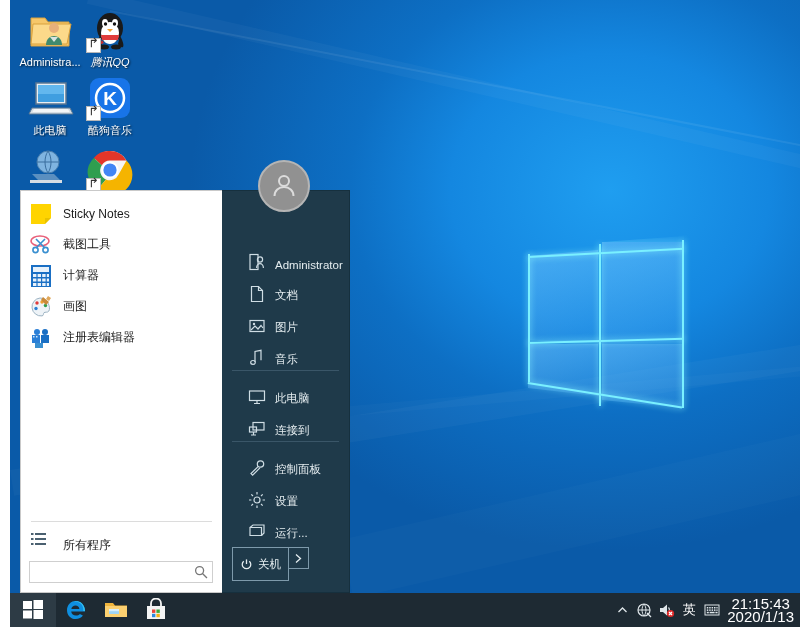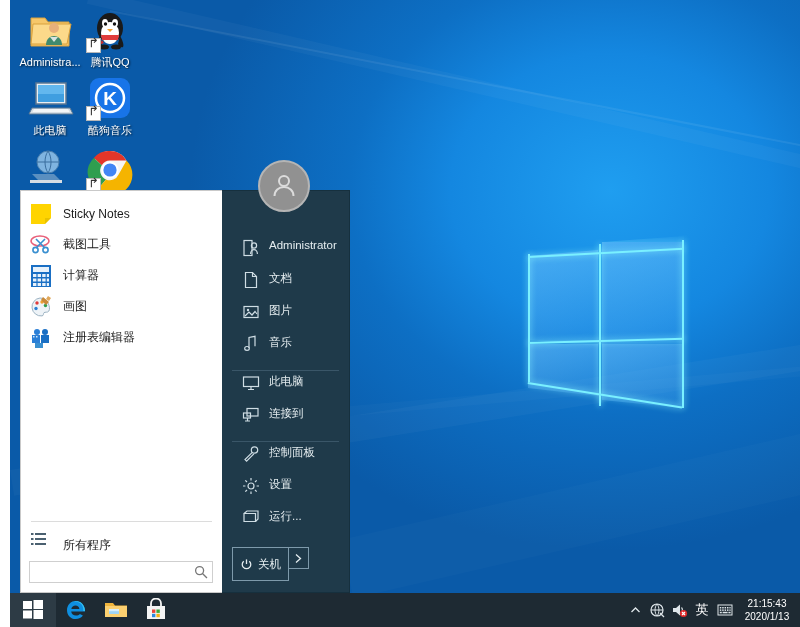--- a/index.html
+++ b/index.html
@@ -69,21 +69,21 @@
   #allprograms { display: flex; align-items: center; height: 26px; padding-left: 8px; }
   #allprograms .tx { font-size: 12px; color: #1a1a1a; margin-left: 14px; margin-top: 12px; }
   #searchwrap { position: absolute; left: 8px; bottom: 9px; width: 184px; height: 22px; }
   #searchbox {
     width: 100%; height: 100%; border: 1px solid #cfcfcf; background: #fff;
     font-size: 11px; padding: 0 22px 0 5px; color: #333;
     font-family: "Liberation Sans", sans-serif;
   }
   #search-ico { position: absolute; right: 5px; top: 4px; width: 14px; height: 14px; }
   #sm-right .rlist { padding-top: 48px; }
-  .r-item { display: flex; align-items: flex-start; height: 32px; padding-left: 20px; }
+  .r-item { display: flex; align-items: flex-end; height: 32px; padding-left: 26px; }
   .r-item .ic { width: 18px; height: 18px; margin-right: 9px; flex: 0 0 18px; position: relative; }
   .r-item .tx { font-size: 11.5px; color: #e4ecef; white-space: nowrap; }
   .r-sep { height: 1px; background: #3a5668; margin: 3px 10px; }
   #shutdown-row { position: absolute; left: 10px; bottom: 11px; display: flex; }
   #shutdown-btn {
     display: flex; align-items: center; height: 22px; padding: 16px 7px;
     border: 1px solid #7e9aab; color: #e4ecef; font-size: 11.5px;
   }
   #shutdown-btn .tx { margin-left: 5px; }
   #shutdown-more {
@@ -101,21 +101,21 @@
     width: 46px; height: 34px; background: #2d3b45;
     display: flex; align-items: center; justify-content: center;
   }
   .tb-app {
     width: 40px; height: 34px; display: flex; align-items: center; justify-content: center;
   }
   #tray { margin-left: auto; display: flex; align-items: center; height: 34px; padding-right: 4px; }
   .tray-ic { width: 22px; height: 34px; display: flex; align-items: center; justify-content: center; }
   #tray-ime { color: #fff; font-size: 13px; width: 24px; text-align: center; }
   #clock {
-    color: #fff; font-size: 10px; line-height: 13px; text-align: center;
+    color: #fff; font-size: 15px; line-height: 13px; text-align: center;
     padding: 0 6px 0 4px; min-width: 64px;
   }
   #showdesktop { width: 6px; height: 34px; border-left: 1px solid #3b4852; }
 </style>
 </head>
 <body>
 
 <div id="desktop">
   <div class="ray r1"></div>
   <div class="ray r2"></div>
@@ -142,21 +142,21 @@
         <path d="M5 12h14l3 4h21v24H5z" fill="#f6c76a" stroke="#d9a13c" stroke-width="1"></path>
         <path d="M7 18h38l-4 20H5z" fill="#fcd98a" stroke="#d9a13c" stroke-width="1"></path>
         <circle cx="28" cy="22" r="5" fill="#e8b07a"></circle>
         <path d="M20 39c0-6 4-9 8-9s8 3 8 9z" fill="#3f8a6e"></path>
         <path d="M24 31l4 5 4-5" fill="#d9e4e0"></path>
       </svg>
     </div>
     <div class="lbl">Administra...</div>
   </div>
 
-  <div class="dicon" style="left:62px; top:6px;">
+  <div class="dicon" style="left:62px; top:6px;font-style:italic;">
     <div class="glyph">
       <svg width="48" height="48" viewBox="0 0 48 48">
         <ellipse cx="24" cy="22" rx="13" ry="15" fill="#1a1a1a"></ellipse>
         <ellipse cx="24" cy="27" rx="9" ry="11" fill="#fff"></ellipse>
         <ellipse cx="19" cy="17" rx="3" ry="4" fill="#fff"></ellipse>
         <ellipse cx="29" cy="17" rx="3" ry="4" fill="#fff"></ellipse>
         <circle cx="19.5" cy="18" r="1.7" fill="#111"></circle>
         <circle cx="28.5" cy="18" r="1.7" fill="#111"></circle>
         <path d="M21 23h6l-3 3z" fill="#f0a030"></path>
         <path d="M14 30c-3 5-4 9-3 11 2 1 4-1 5-3M34 30c3 5 4 9 3 11-2 1-4-1-5-3" fill="#1a1a1a"></path>

